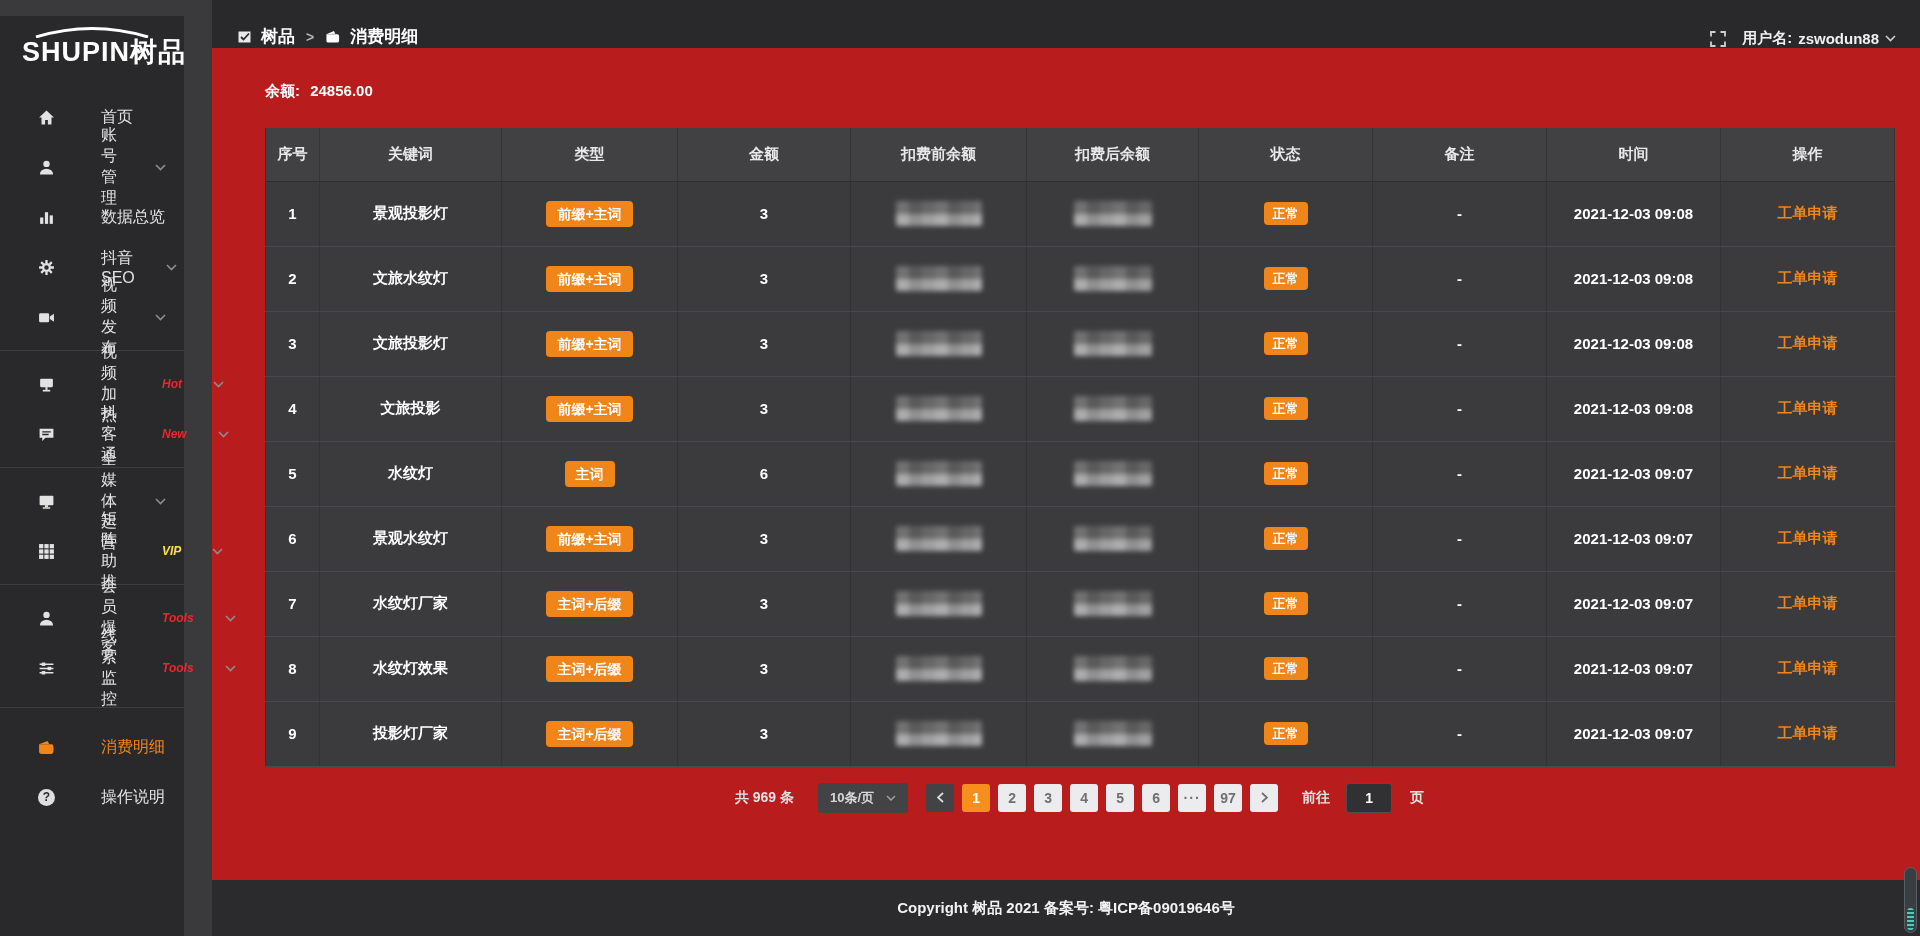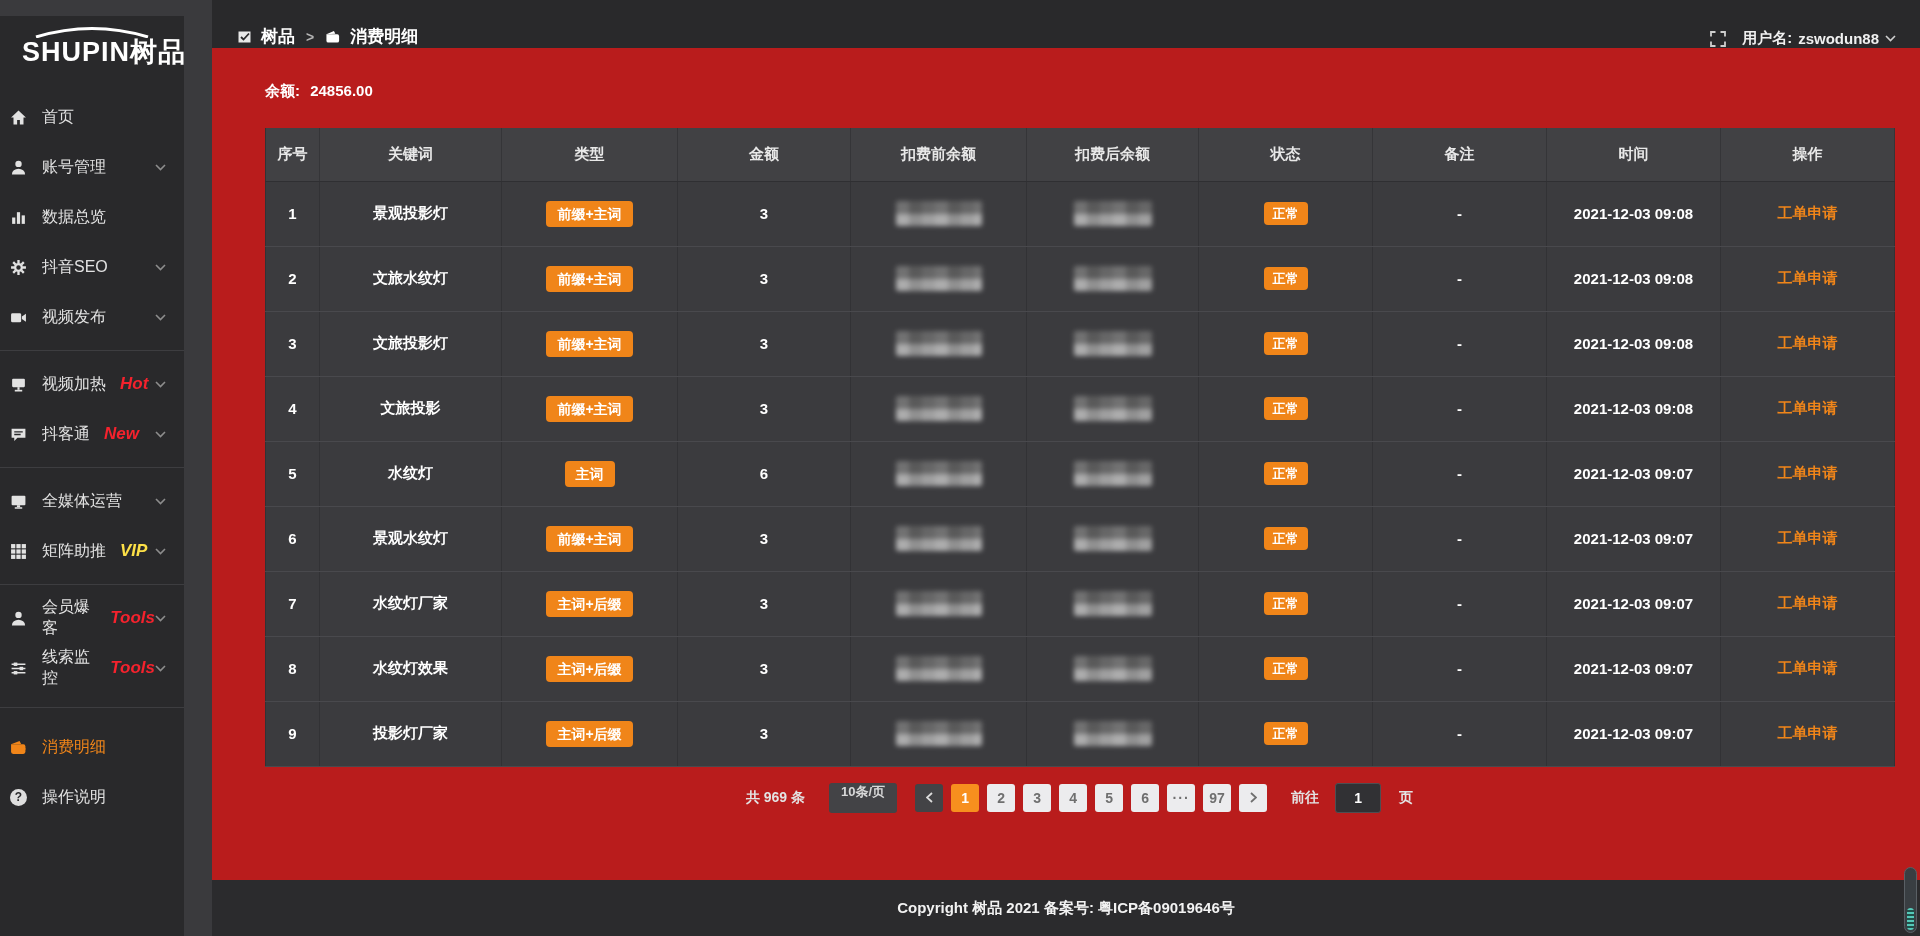--- a/index.html
+++ b/index.html
@@ -12,26 +12,26 @@
   .sidebar {
     position:absolute; left:0; top:16px; width:184px; height:936px;
     background:#29292b; z-index:5;
   }
   .logo { padding:10px 0 6px 22px; height:64px; }
   .logo svg { display:block; margin-left:10px; }
   .logo-text { font-size:27px; font-weight:bold; letter-spacing:1px; color:#fff; line-height:1.1; white-space:nowrap; }
   .menu { padding-top:12px; }
   .menu-item {
     height:50px; display:flex; align-items:center;
-    padding:0 18px 0 10px; color:#e2e2e2; font-size:16px; cursor:pointer;
+    padding:0 18px 0 38px; color:#e2e2e2; font-size:16px; cursor:pointer;gap:31px;
   }
   .menu-item .mi-icon { width:17px; height:17px; margin-right:15px; flex:0 0 17px; display:flex; align-items:center; }
   .menu-item .mi-icon svg { width:17px; height:17px; }
   .menu-item.active { color:#F08519; }
-  .menu-badge { font-size:17px; font-weight:bold; font-style:italic; margin-left:14px; color:#F5222D; }
+  .menu-badge { font-size:12px; font-weight:bold; font-style:italic; margin-left:14px; color:#F5222D; }
   .menu-badge.vip { color:#fde047; }
   .menu-chevron { margin-left:auto; color:#8d8d8d; display:flex; }
   .menu-divider { border-top:1px solid #3d3d40; margin:8px 0; }
   .menu-divider.big { margin:14px 0; }
   
   .topbar {
     position:absolute; left:212px; top:0; right:0; height:48px;
     background:#29292b; display:flex; align-items:flex-end; padding:0 24px 0 26px; z-index:4;
   }
   .breadcrumb { display:flex; align-items:center; gap:9px; font-size:17px; font-weight:bold; color:#fff; }
@@ -72,21 +72,21 @@
   .censor.narrow { width:78px; }
   .action-link { color:#F08519; font-weight:bold; font-size:15px; text-decoration:none; cursor:pointer; }
   
   .pagination {
     margin-top:16px; display:flex; align-items:center; justify-content:center; gap:8px;
     font-size:14px; color:#e3e3e3;
   }
   .total-label { font-weight:bold; margin-right:16px; }
   .page-size-select {
     display:flex; align-items:center; gap:12px; background:#434346; border-radius:3px;
-    padding:0 12px; height:30px; font-size:13px; color:#d8d8d8; cursor:pointer; margin-right:10px; font-weight:bold;flex-direction:column;
+    padding:0 12px; height:30px; font-size:13px; color:#d8d8d8; cursor:pointer; margin-right:10px; font-weight:bold;
   }
   .pg-btn {
     min-width:28px; height:28px; border-radius:3px; background:#ececee; color:#6f6f6f;
     display:flex; align-items:center; justify-content:center; font-size:14px; font-weight:bold; cursor:pointer;
     border:none; padding:0 4px;
   }
   .pg-btn.dark { background:#434346; color:#dcdcdc; }
   .pg-btn.active { background:#F78F1E; color:#fff; }
   .pg-arrow { display:flex; }
   .jump-label { font-weight:bold; margin-left:16px; }

